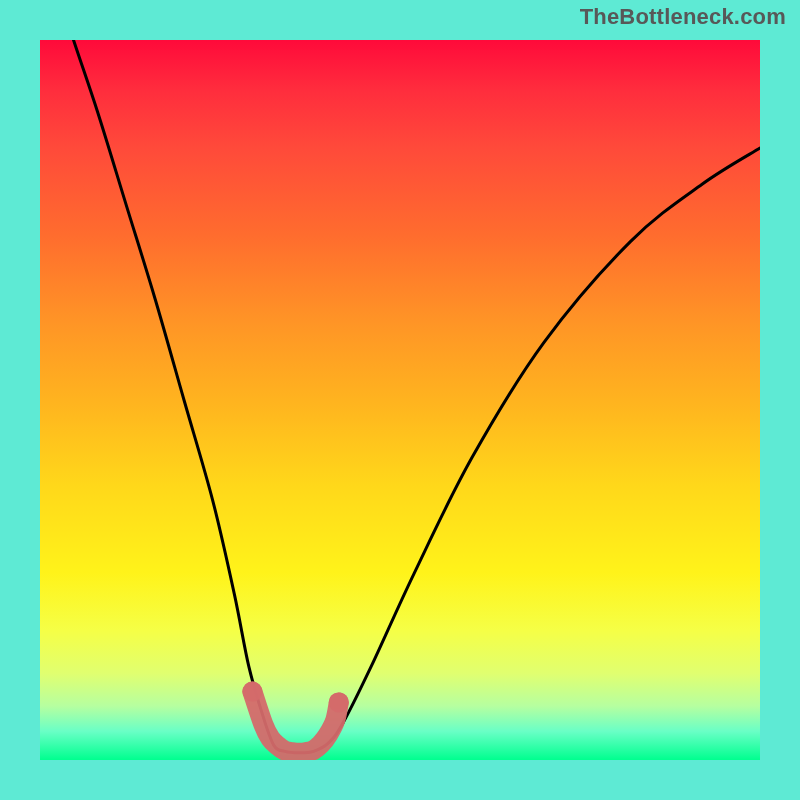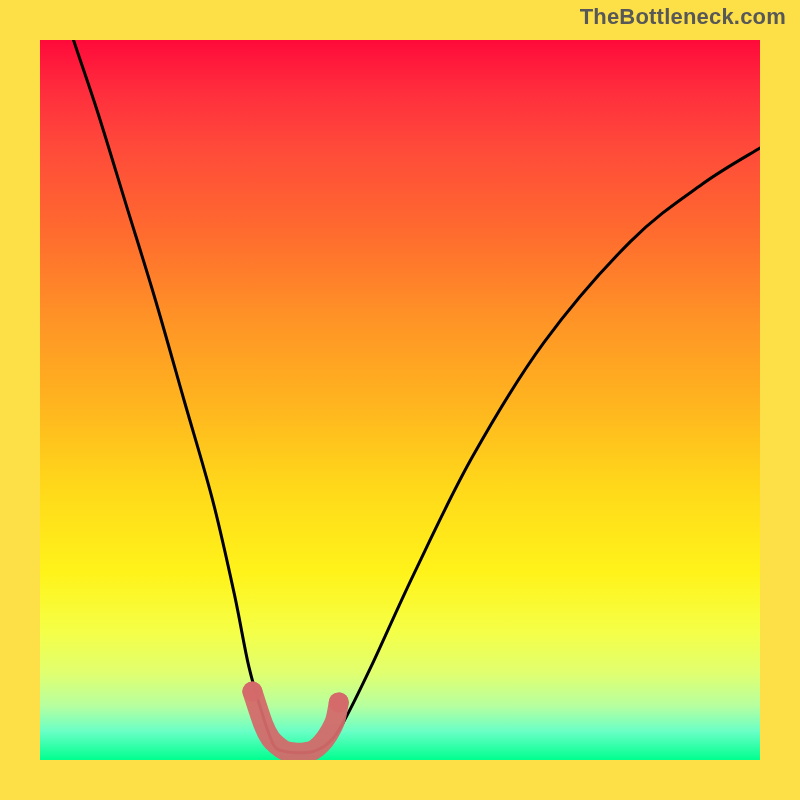--- a/index.html
+++ b/index.html
@@ -8,21 +8,21 @@
     width: 800px;
     height: 800px;
     background: #000;
     overflow: hidden;
     font-family: Arial, Helvetica, sans-serif;
   }
   .frame {
     position: relative;
     width: 800px;
     height: 800px;
-    background: #fde047;
+    background: #5eead4;
   }
   .watermark {
     position: absolute;
     top: 4px;
     right: 14px;
     color: #585858;
     font-size: 22px;
     font-weight: 600;
     letter-spacing: 0.2px;
     z-index: 5;

